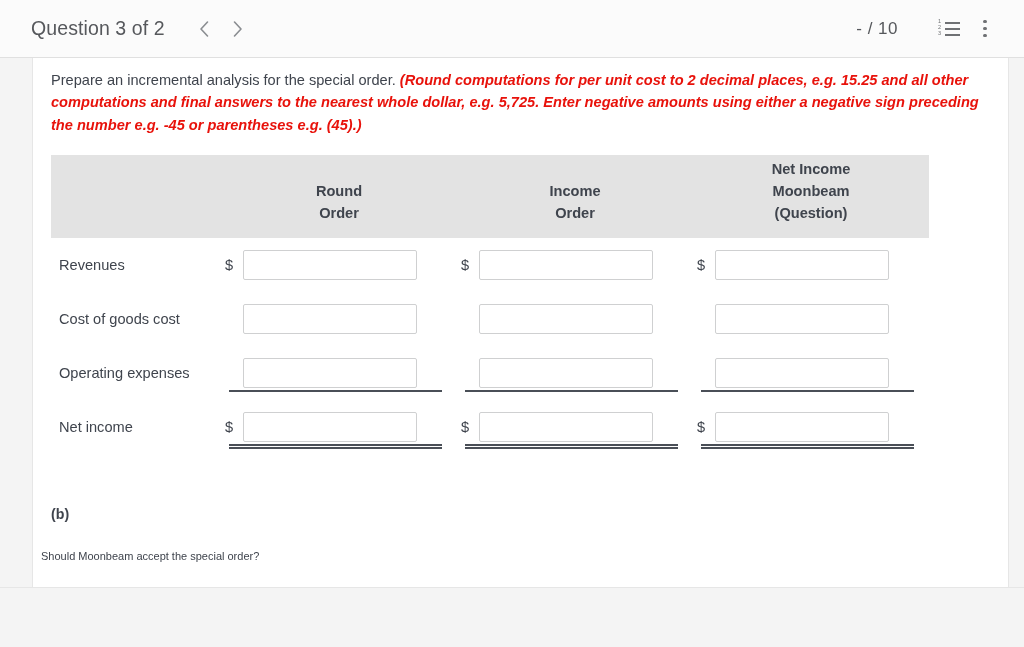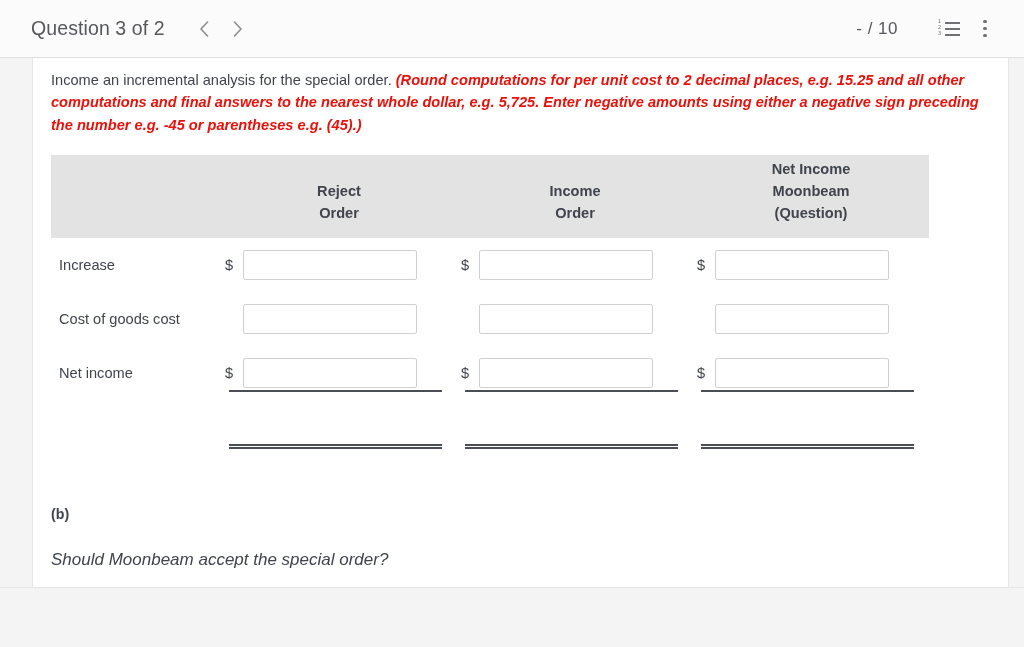--- a/index.html
+++ b/index.html
@@ -212,24 +212,23 @@
   
   .part-b {
     position: absolute;
     left: 17px; top: 448px;
     font-size: 14.2px;
     font-weight: bold;
     color: #3f444d;
   }
   .question-b {
     position: absolute;
-    left: 17px; top: 492px;
-    font-size: 17px;
-    color: #3f444d;
-    font-style: italic;
+    left: 7px; top: 492px;
+    font-size: 11px;
+    color: #3f444d;
   }
   .answer-line {
     position: absolute;
     left: 25px; top: 545px;
     display: flex;
     align-items: center;
     font-size: 14.6px;
     color: #3f444d;
   }
   .answer-line .txt { white-space: nowrap; }
@@ -321,46 +320,46 @@
     </div>
   </div>
 </div>
 
 <div class="gutter-left"></div>
 <div class="gutter-right"></div>
 
 <div class="page">
 
   <div class="instructions">
-    <span>Income an incremental analysis for the special order. </span><span class="em">(Round computations for per unit cost to 2 decimal places, e.g. 15.25 and all other computations and final answers to the nearest whole dollar, e.g. 5,725. Enter negative amounts using either a negative sign preceding the number e.g. -45 or parentheses e.g. (45).)</span>
+    <span>Prepare an incremental analysis for the special order. </span><span class="em">(Round computations for per unit cost to 2 decimal places, e.g. 15.25 and all other computations and final answers to the nearest whole dollar, e.g. 5,725. Enter negative amounts using either a negative sign preceding the number e.g. -45 or parentheses e.g. (45).)</span>
   </div>
 
   <div class="table">
 
     <div class="thead">
       <div class="col-label"></div>
       <div class="col">
-        <div>Reject</div>
+        <div>Round</div>
         <div>Order</div>
       </div>
       <div class="col">
         <div>Income</div>
         <div>Order</div>
       </div>
       <div class="col three">
         <div>Net Income</div>
         <div>Moonbeam</div>
         <div>(Question)</div>
       </div>
     </div>
 
     <div class="rows">
 
       <div class="trow">
-        <div class="rlabel">Increase</div>
+        <div class="rlabel">Revenues</div>
         <div class="cell">
           <span class="dollar">$</span>
           <input class="ans-input" type="text" style="">
         </div>
         <div class="cell">
           <span class="dollar">$</span>
           <input class="ans-input" type="text" style="">
         </div>
         <div class="cell">
           <span class="dollar">$</span>
@@ -377,20 +376,35 @@
         <div class="cell">
           <span class="dollar blank">$</span>
           <input class="ans-input" type="text" style="">
         </div>
         <div class="cell">
           <span class="dollar blank">$</span>
           <input class="ans-input" type="text" style="">
         </div>
       </div>
 
+      <div class="trow">
+        <div class="rlabel">Operating expenses</div>
+        <div class="cell">
+          <span class="dollar blank">$</span>
+          <input class="ans-input" type="text" style="">
+        </div>
+        <div class="cell">
+          <span class="dollar blank">$</span>
+          <input class="ans-input" type="text" style="">
+        </div>
+        <div class="cell">
+          <span class="dollar blank">$</span>
+          <input class="ans-input" type="text" style="">
+        </div>
+      </div>
 
       <div class="rule-band rule-single" style="top:152px">
         <div class="seg">
             <i></i>
           </div>
         <div class="seg">
             <i></i>
           </div>
         <div class="seg">
             <i></i>

